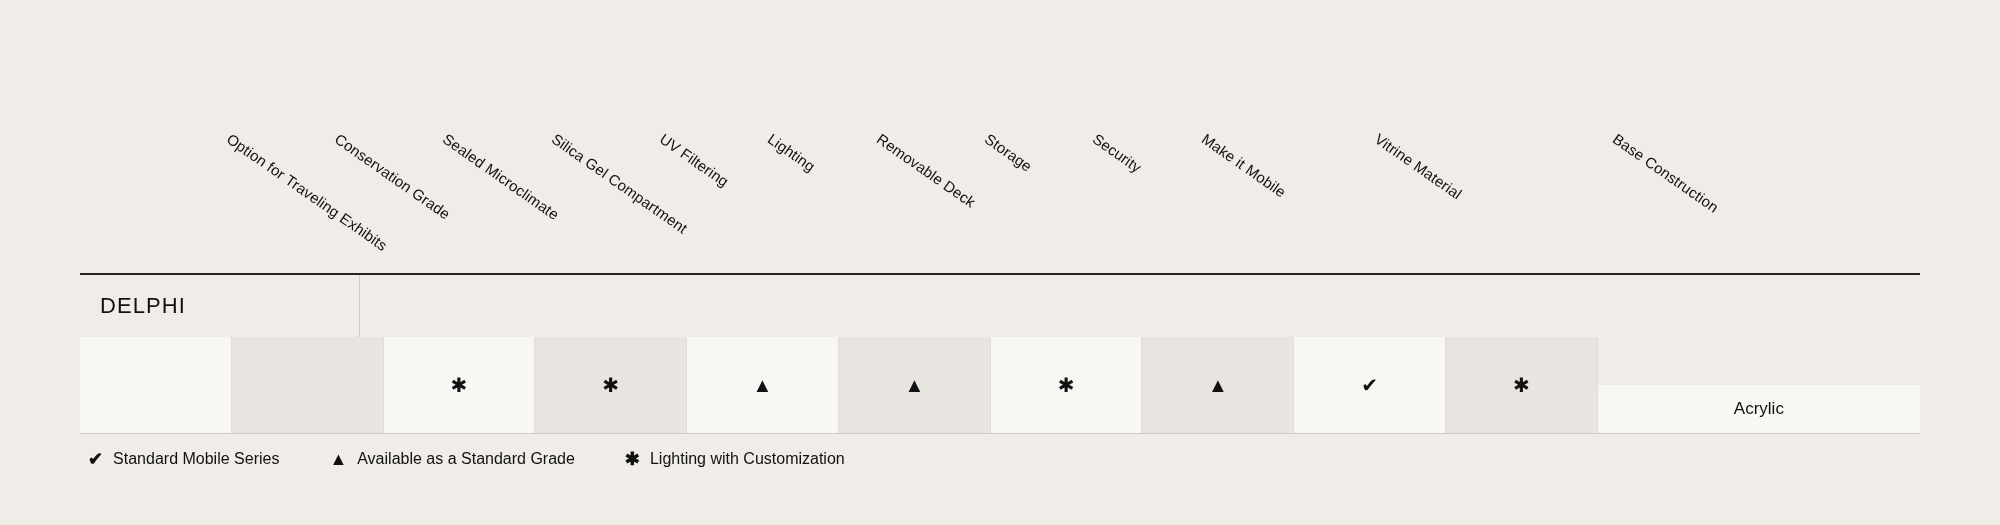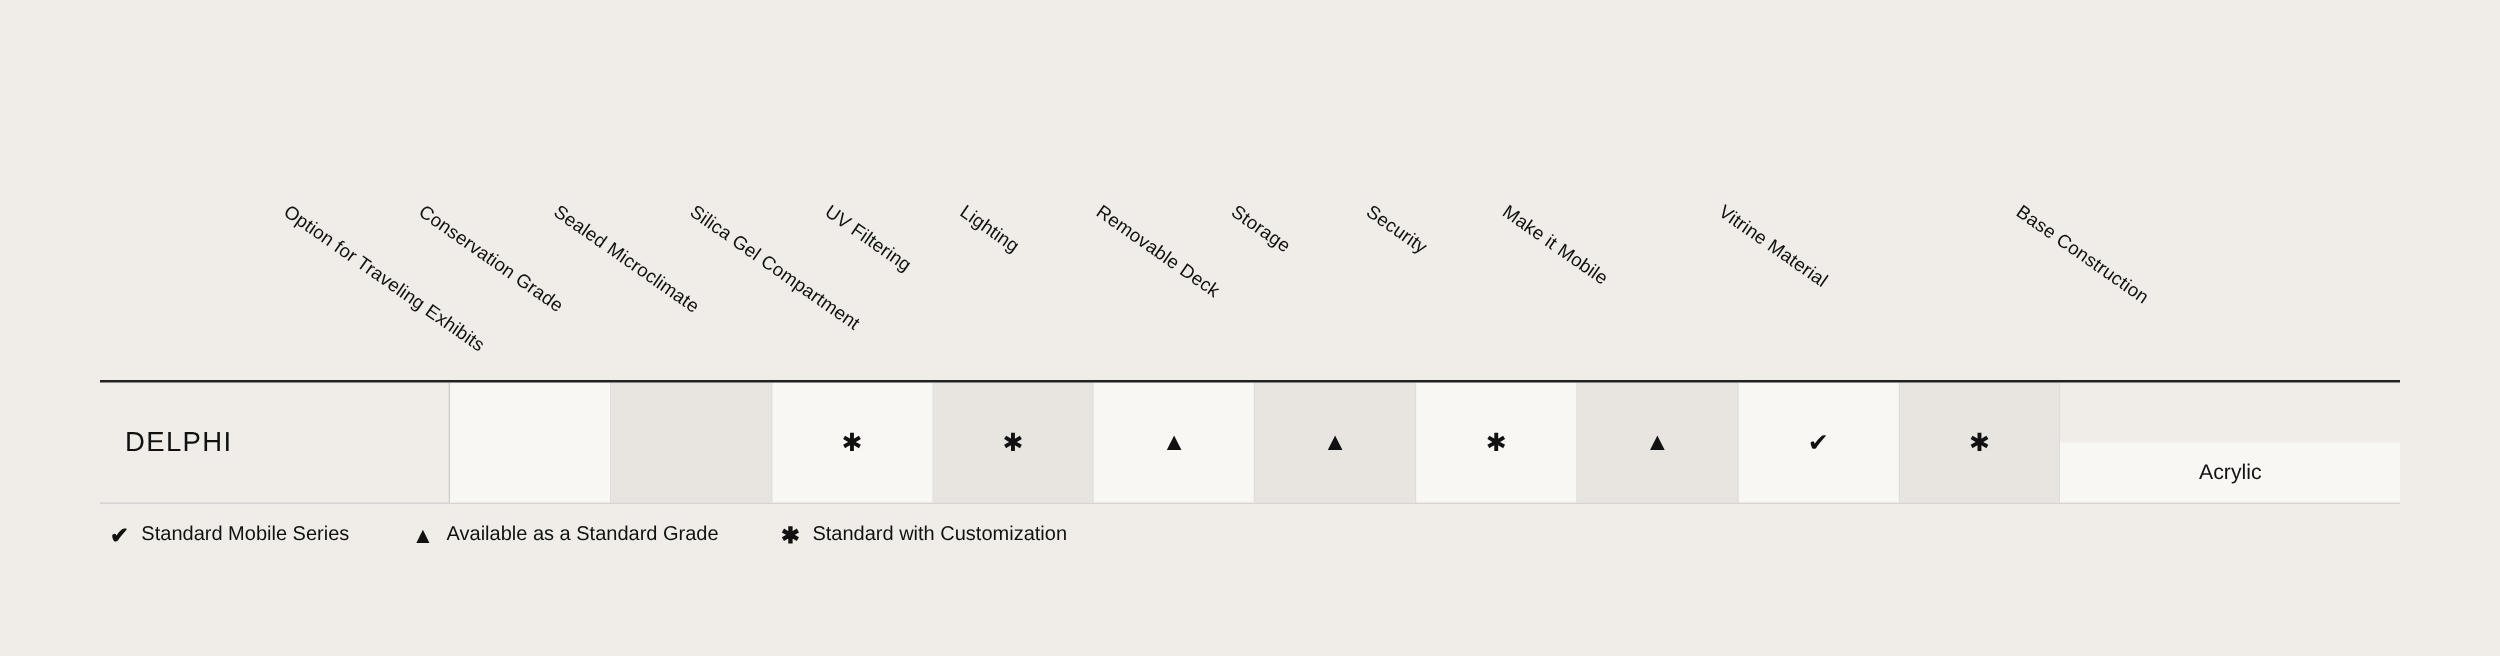--- a/index.html
+++ b/index.html
@@ -70,20 +70,21 @@
 
     .col-header-wide {
       flex: 2.2;
     }
 
     
     .data-row {
       display: flex;
       align-items: stretch;
       border-bottom: 1px solid #ccc;
+      flex-direction: column;
     }
 
     .row-label {
       width: 280px;
       min-width: 280px;
       flex-shrink: 0;
       padding: 18px 20px;
       font-size: 22px;
       font-weight: 400;
       letter-spacing: 0.05em;
@@ -231,18 +232,18 @@
     <div class="legend-item">
           <span class="legend-symbol">✔</span>
           <span>Standard Mobile Series</span>
         </div>
         <div class="legend-item">
           <span class="legend-symbol">▲</span>
           <span>Available as a Standard Grade</span>
         </div>
         <div class="legend-item">
           <span class="legend-symbol">✱</span>
-          <span>Standard with Customization</span>
+          <span>Lighting with Customization</span>
         </div>
       </div>
 
   </div>
 </div>
 
 </body></html>

